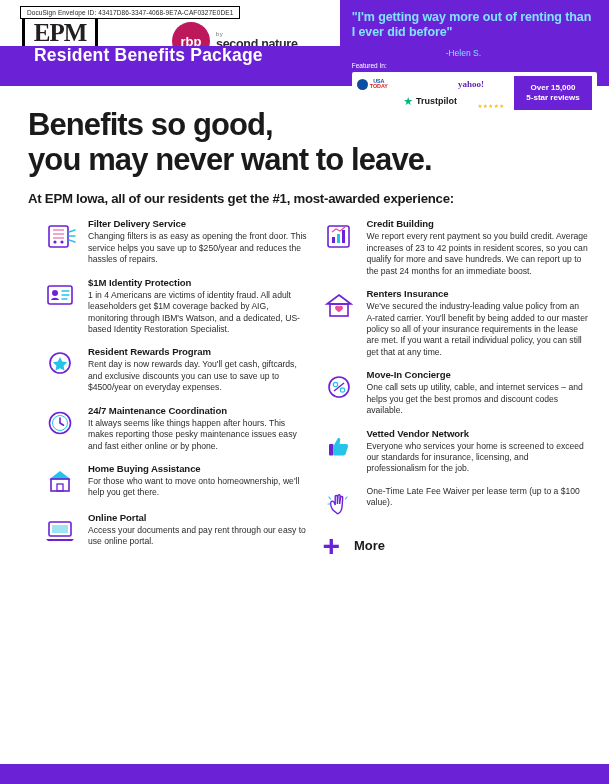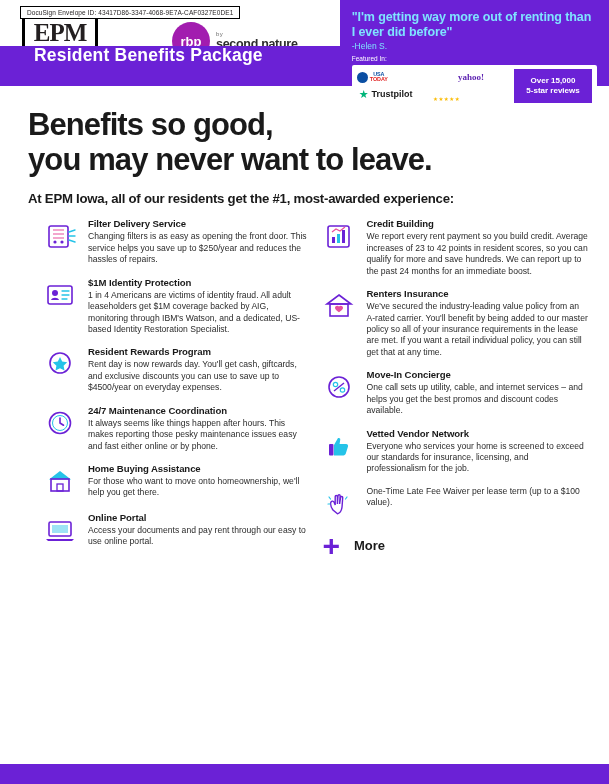--- a/index.html
+++ b/index.html
@@ -78,21 +78,21 @@
     font-family: "Liberation Serif", serif;
   }
   .rbp-logo {
     display: flex;
     align-items: center;
     margin-left: 74px;
   }
   .rbp-badge {
     width: 38px; height: 38px;
     border-radius: 50%;
-    background: #a21caf;
+    background: #be185d;
     color: #fff;
     font-size: 13px;
     font-weight: bold;
     display: flex;
     align-items: center;
     justify-content: center;
     font-family: "Liberation Sans", sans-serif;
   }
   .rbp-by {
     margin-left: 6px;
@@ -118,22 +118,22 @@
   .quote {
     color: #7fe3ff;
     font-size: 12.5px;
     font-weight: bold;
     line-height: 1.18;
     letter-spacing: -.1px;
   }
   .quote-author {
     color: #7fe3ff;
     font-size: 8.5px;
-    text-align: left;
-    margin-top: 1px;
+    text-align: center;
+    margin-top: 8px;
     margin-right: 22px;
   }
   .featured-label {
     font-size: 6.5px;
     margin-top: 4px;
     margin-bottom: 3px;
   }
   .badges {
     background: #fff;
     border-radius: 2px;
@@ -143,20 +143,21 @@
     gap: 5px;
   }
   .badges .col-logos {
     flex: 1;
   }
   .badge-row {
     display: flex;
     align-items: center;
     gap: 7px;
     height: 17px;
+    justify-content: flex-end;
   }
   .badge-usat { font-size: 5.4px; font-weight: bold; color:#0a4ea2; line-height:1; text-align:center;}
   .badge-usat .b2 { color:#e02020; }
   .badge-forbes { font-family:"Liberation Serif",serif; font-weight:bold; font-size:10px; letter-spacing:-.3px;}
   .badge-house { font-size:6px; text-align:center; line-height:1.05; font-family:"Liberation Serif",serif;}
   .badge-house .big { font-size:8px; font-weight:bold; }
   .badge-yahoo { font-size:9px; font-weight:bold; color:#5b1fb0; font-family:"Liberation Serif",serif;}
   .badge-inc { font-size:11px; font-weight:bold; font-family:"Liberation Serif",serif;}
   .badge-trust { display:flex; align-items:center; gap:3px;}
   .badge-trust .star { color:#00b67a; font-size:11px; }

